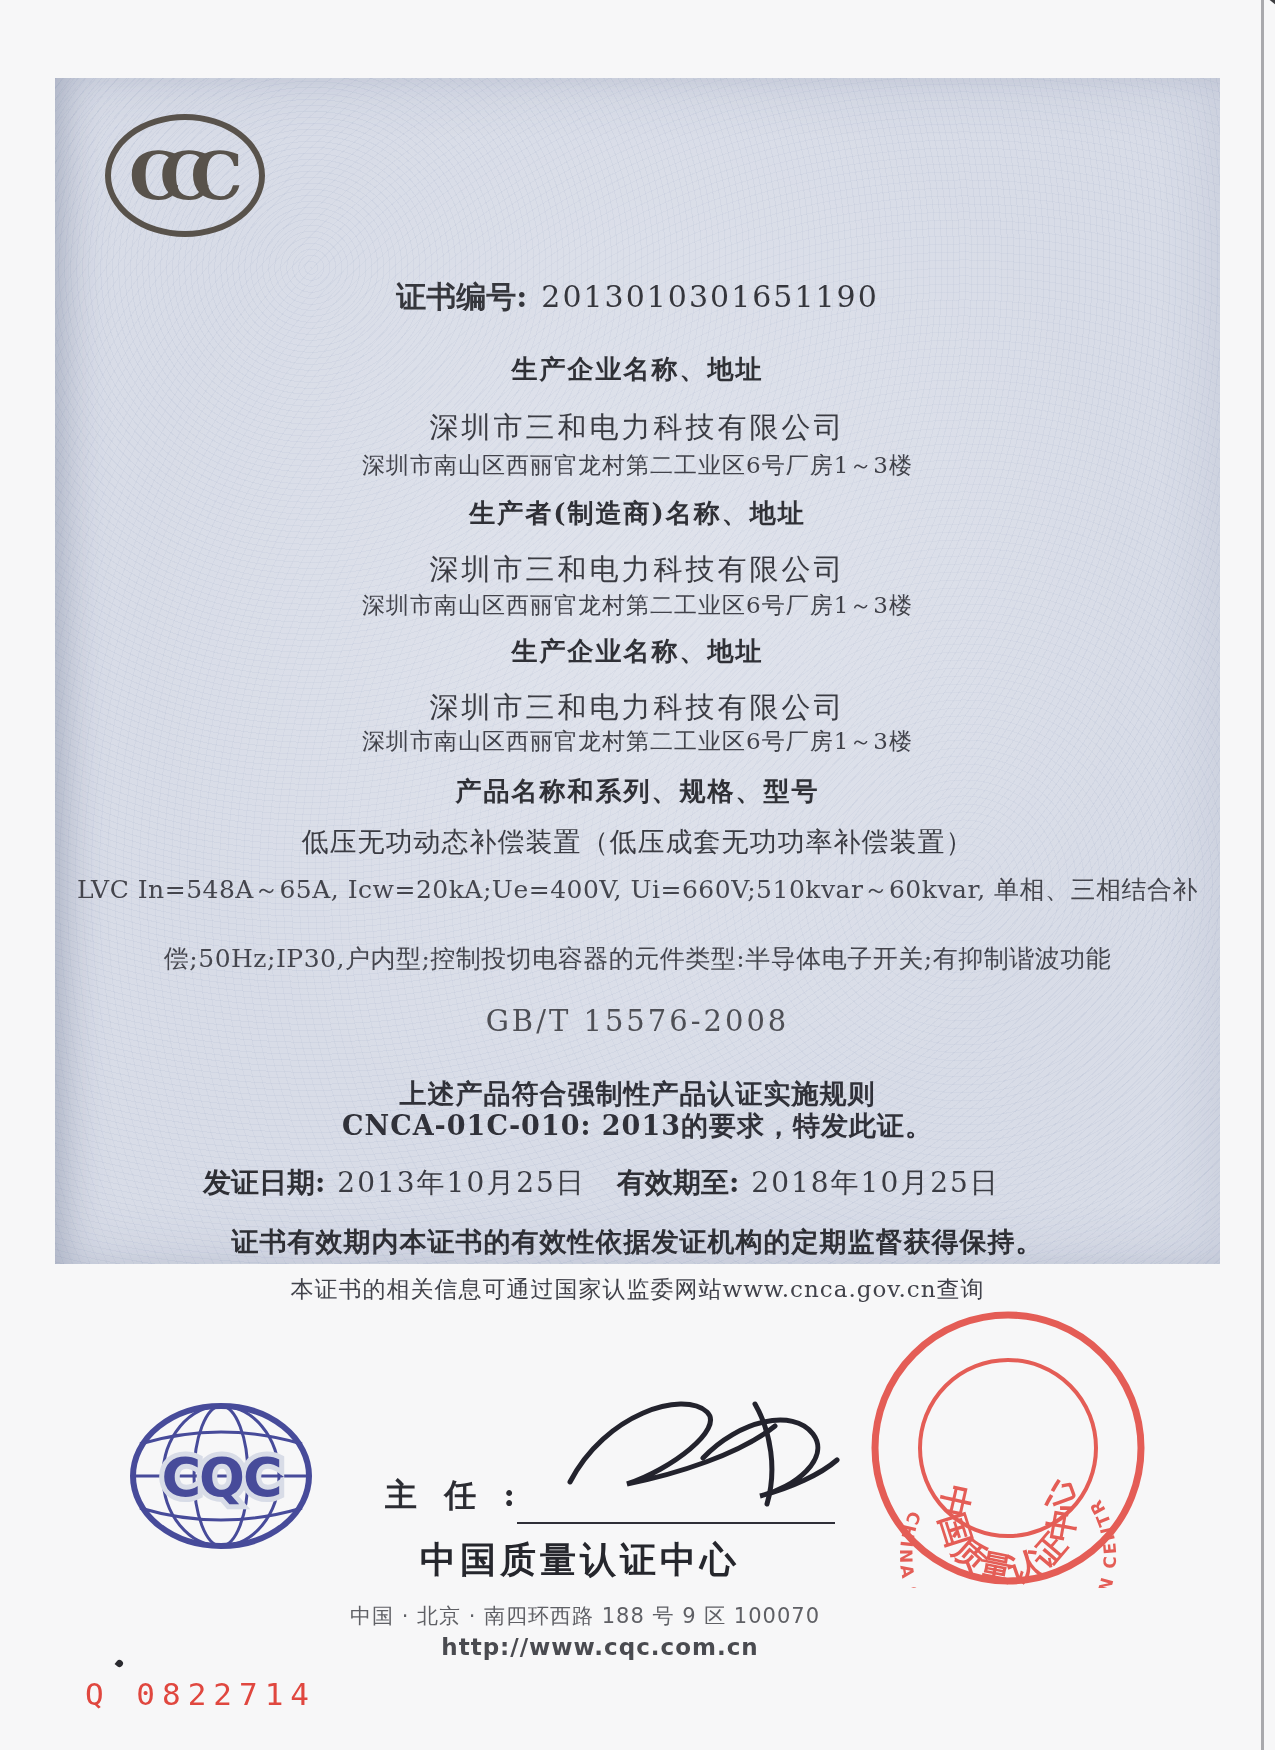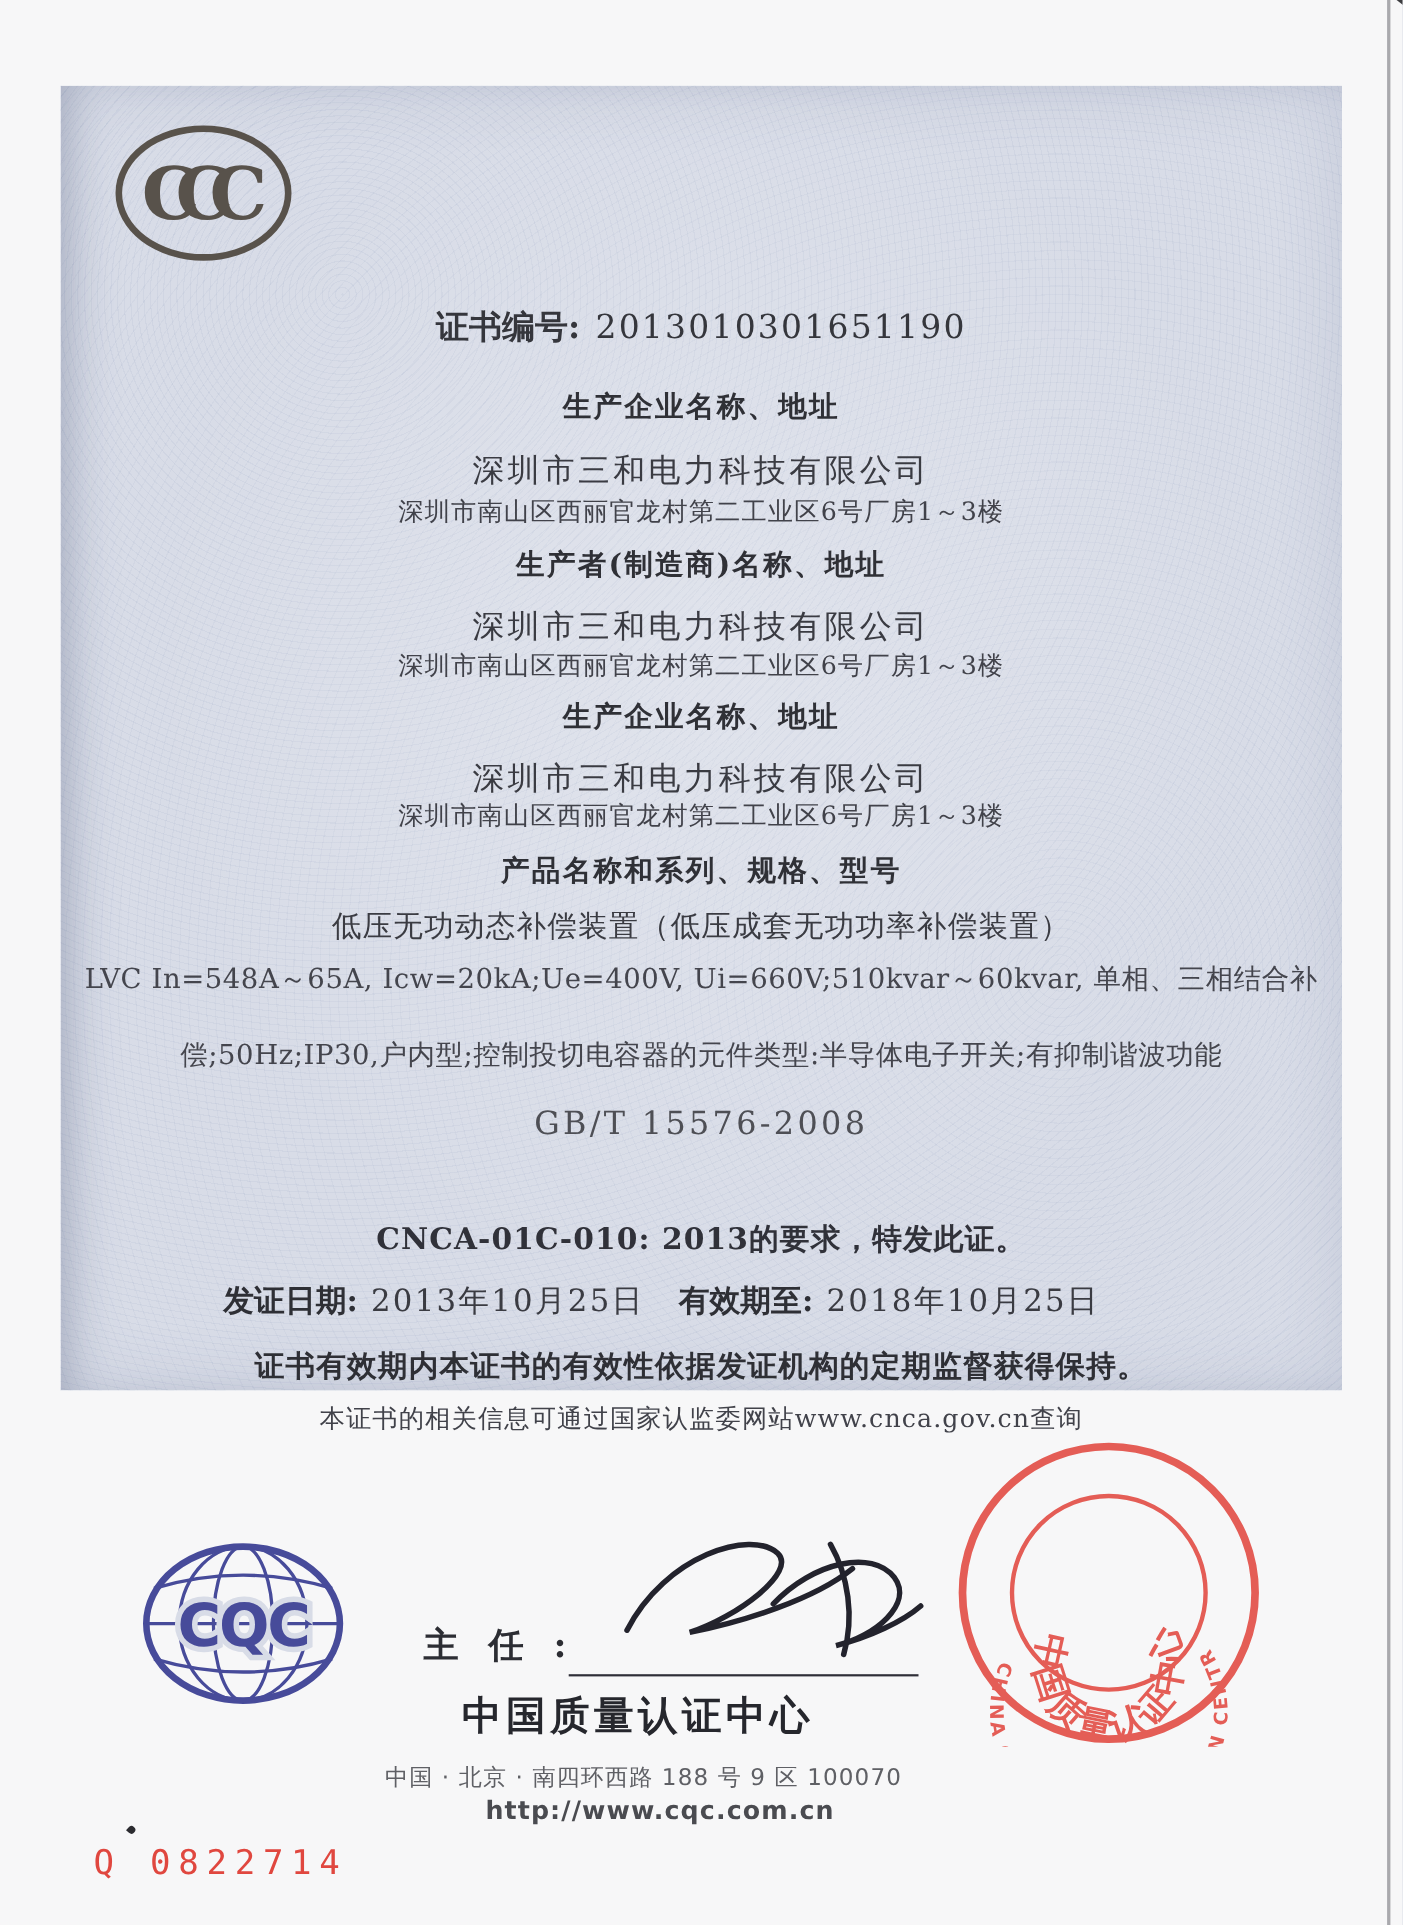--- a/index.html
+++ b/index.html
@@ -98,20 +98,21 @@
   <div class="line company s2n">深圳市三和电力科技有限公司</div>
   <div class="line addr s2a">深圳市南山区西丽官龙村第二工业区6号厂房1～3楼</div>
 
   <div class="line head ph">产品名称和系列、规格、型号</div>
   <div class="line pname">低压无功动态补偿装置（低压成套无功功率补偿装置）</div>
   <div class="line spec sp1">LVC In=548A～65A, Icw=20kA;Ue=400V, Ui=660V;510kvar～60kvar, 单相、三相结合补</div>
   <div class="line spec sp2">偿;50Hz;IP30,户内型;控制投切电容器的元件类型:半导体电子开关;有抑制谐波功能</div>
 
   <div class="line stv">GB/T 15576-2008</div>
 
+  <div class="line stmt st1">上述产品符合强制性产品认证实施规则</div>
   <div class="line stmt st2">CNCA-01C-010: 2013的要求，特发此证。</div>
 
   <div class="dates">
     <div class="dgroup dg1">
       <span class="lbl">发证日期:</span><span class="val">2013年10月25日</span>
     </div>
     <div class="dgroup dg2">
       <span class="lbl">有效期至:</span><span class="val">2018年10月25日</span>
     </div>
   </div>

